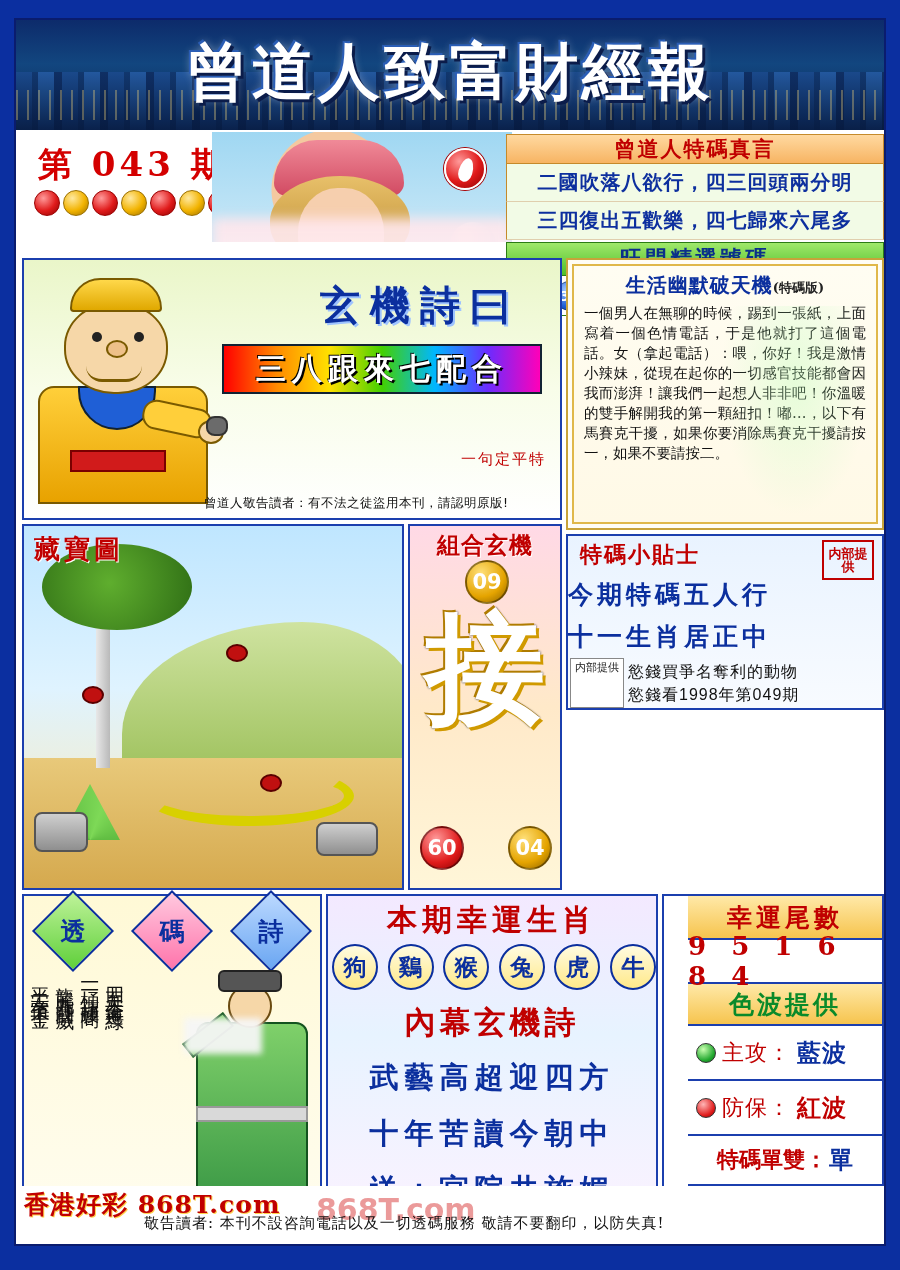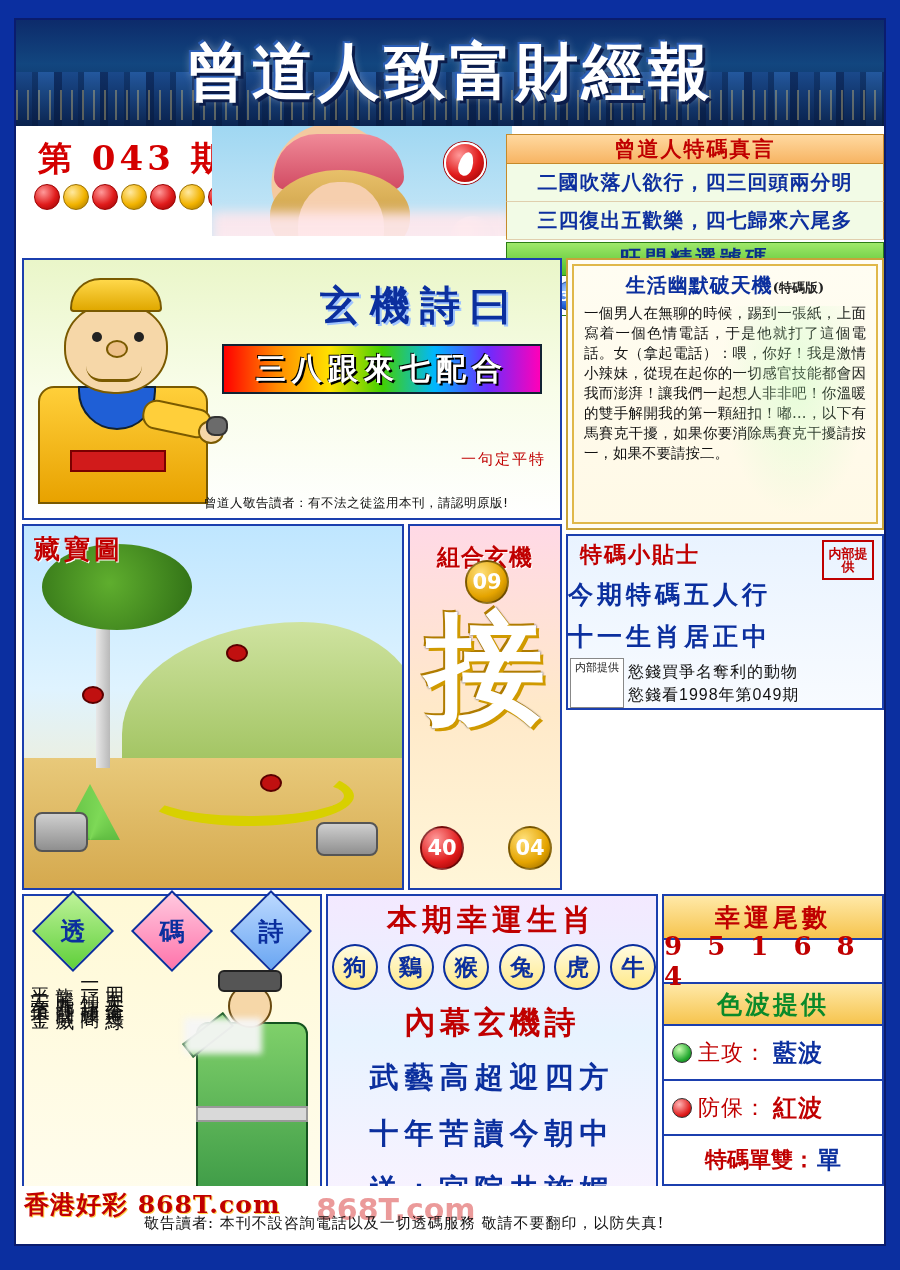--- a/index.html
+++ b/index.html
@@ -49,21 +49,21 @@
     letter-spacing:4px;
     color:#ffffff;
     text-shadow:
       3px 3px 0 #0b1c4a,
       -2px -2px 0 #2a5db5,
       0 0 10px rgba(255,255,255,.4);
   }
 
   
   .issue-band {
-    position:absolute; left:0; top:106px; width:868px; height:110px;
+    position:absolute; left:0; top:112px; width:868px; height:110px;
     background:#ffffff;
     overflow:hidden;
   }
   .issue-no {
     position:absolute; left:22px; top:10px;
     font-family:"DejaVu Serif","Liberation Serif",serif;
     font-size:34px; font-weight:bold; color:#d40000;
     letter-spacing:4px;
   }
   .ball-row { position:absolute; left:18px; top:58px; display:flex; gap:3px; }
@@ -276,21 +276,20 @@
   .p-combo {
     left:392px; top:504px; width:154px; height:366px;
     background:linear-gradient(180deg,#ffd9e6 0%, #ffe9c9 50%, #fff6d8 100%);
   }
   .combo-title {
     position:absolute; left:0; top:4px; width:100%;
     text-align:center;
     font-family:"DejaVu Serif","Liberation Serif",serif;
     font-size:23px; font-weight:bold; color:#c00000; letter-spacing:1px;
     text-shadow:1px 1px 0 #fff;
-    margin-top:12px;
   }
   .combo-ball {
     position:absolute; width:44px; height:44px; border-radius:50%;
     display:flex; align-items:center; justify-content:center;
     color:#fff; font-size:21px; font-weight:bold; border:2px solid rgba(0,0,0,.4);
   }
   .cb-top { left:55px; top:34px; background:radial-gradient(circle at 35% 28%, #ffe07a, #e5a400 60%, #8a6000); }
   .cb-bl  { left:10px; top:300px; background:radial-gradient(circle at 35% 28%, #ff9c9c, #e01b1b 60%, #8b0000); }
   .cb-br  { left:98px; top:300px; background:radial-gradient(circle at 35% 28%, #ffe07a, #e5a400 60%, #8a6000); }
   .combo-big {
@@ -403,21 +402,21 @@
   .inner-line {
     position:absolute; left:0; width:100%; text-align:center;
     font-family:"DejaVu Serif","Liberation Serif",serif;
     font-size:29px; font-weight:bold; color:#0b2f9e; letter-spacing:6px;
   }
   .il1 { top:162px; }
   .il2 { top:218px; }
   .il3 { top:274px; }
 
   
-  .p-right { left:646px; top:874px; width:222px; height:350px; background:#ffffff; }
+  .p-right { left:646px; top:874px; width:222px; height:350px; background:#ffffff;padding-left:24px; }
   .rb-title {
     height:44px; background:linear-gradient(180deg,#ffe9a8,#f6c44e);
     border-bottom:2px solid #1b3fae;
     display:flex; align-items:center; justify-content:center;
     font-family:"DejaVu Serif","Liberation Serif",serif;
     font-size:25px; font-weight:bold; color:#c00000; letter-spacing:4px;
   }
   .rb-nums {
     height:44px; background:#fff;
     border-bottom:2px solid #1b3fae;
@@ -579,21 +578,21 @@
     <div class="m-plant"></div>
     <div class="m-rock" style="left:10px; top:286px; width:54px; height:40px;"></div>
     <div class="m-rock" style="left:292px; top:296px; width:62px; height:34px;"></div>
     <div class="map-title">藏寶圖</div>
   </div>
 
   <div class="panel p-combo">
     <div class="combo-title">組合玄機</div>
     <div class="combo-big">接</div>
     <div class="combo-ball cb-top">09</div>
-    <div class="combo-ball cb-bl">40</div>
+    <div class="combo-ball cb-bl">60</div>
     <div class="combo-ball cb-br">04</div>
   </div>
 
   <div class="panel p-tips">
     <div class="tips-title">特碼小貼士</div>
     <div class="tips-stamp">内部提供</div>
     <div class="tips-line tips-l1">今期特碼五人行</div>
     <div class="tips-line tips-l2">十一生肖居正中</div>
     <div class="tips-sidelabel">内部提供</div>
     <div class="tips-foot">

